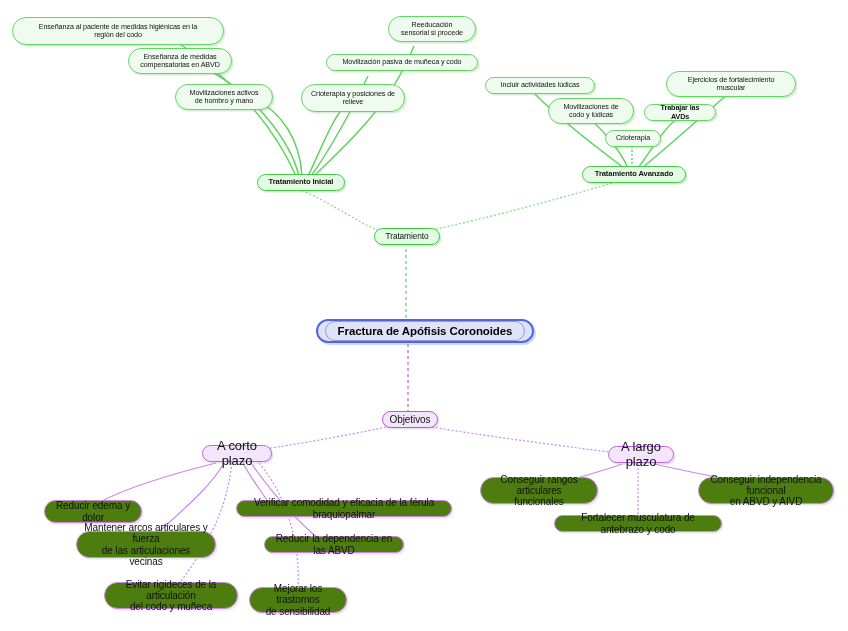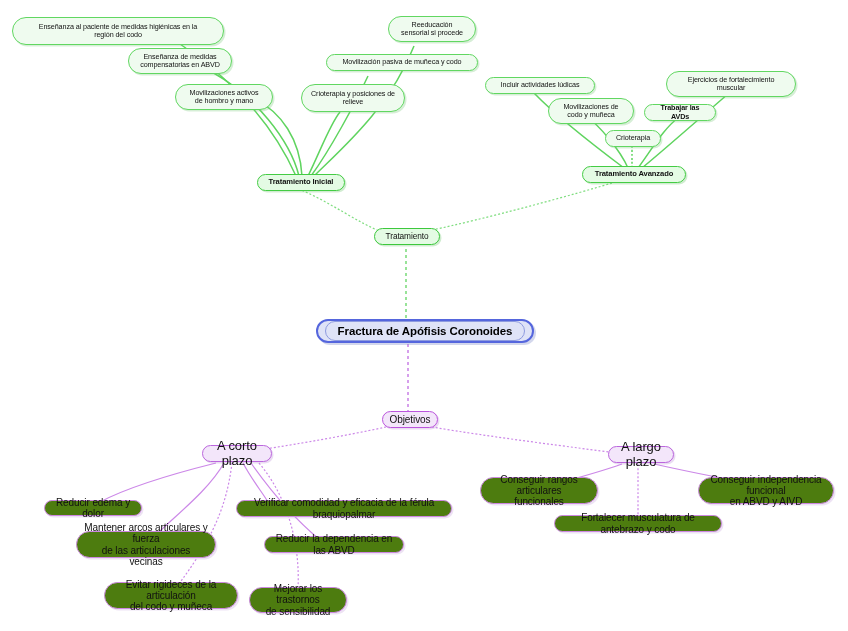--- a/index.html
+++ b/index.html
@@ -184,36 +184,36 @@
 de hombro y mano</div>
 
   <div class="node n-green-leaf" style="left:326px; top:54px; width:152px; height:17px;">Movilización pasiva de muñeca y codo</div>
 
   <div class="node n-green-leaf" style="left:388px; top:16px; width:88px; height:26px;">Reeducación
 sensorial si procede</div>
 
   <div class="node n-green-leaf" style="left:485px; top:77px; width:110px; height:17px;">Incluir actividades lúdicas</div>
 
   <div class="node n-green-leaf" style="left:548px; top:98px; width:86px; height:26px;">Movilizaciones de
-codo y muñeca</div>
+codo y lúdicas</div>
 
   <div class="node n-green-leaf" style="left:605px; top:130px; width:56px; height:17px;">Crioterapia</div>
 
   <div class="node n-green-leaf" style="left:644px; top:104px; width:72px; height:17px;font-weight:bold;">Trabajar las AVDs</div>
 
   <div class="node n-green-leaf" style="left:666px; top:71px; width:130px; height:26px;">Ejercicios de fortalecimiento
 muscular</div>
 
   <div class="node n-purple-main" style="left:382px; top:411px; width:56px; height:17px;">Objetivos</div>
 
   <div class="node n-purple-mid" style="left:202px; top:445px; width:70px; height:17px;">A corto plazo</div>
 
   <div class="node n-purple-mid" style="left:608px; top:446px; width:66px; height:17px;">A largo plazo</div>
 
-  <div class="node n-purple-leaf" style="left:44px; top:500px; width:98px; height:16px;">Reducir edema y dolor</div>
+  <div class="node n-purple-leaf" style="left:44px; top:500px; width:98px; height:23px;">Reducir edema y dolor</div>
 
   <div class="node n-purple-leaf" style="left:76px; top:531px; width:140px; height:27px;">Mantener arcos articulares y fuerza
 de las articulaciones vecinas</div>
 
   <div class="node n-purple-leaf" style="left:104px; top:582px; width:134px; height:27px;">Evitar rigideces de la articulación
 del codo y muñeca</div>
 
   <div class="node n-purple-leaf" style="left:236px; top:500px; width:216px; height:17px;">Verificar comodidad y eficacia de la férula braquiopalmar</div>
 
   <div class="node n-purple-leaf" style="left:264px; top:536px; width:140px; height:17px;">Reducir la dependencia en las ABVD</div>

